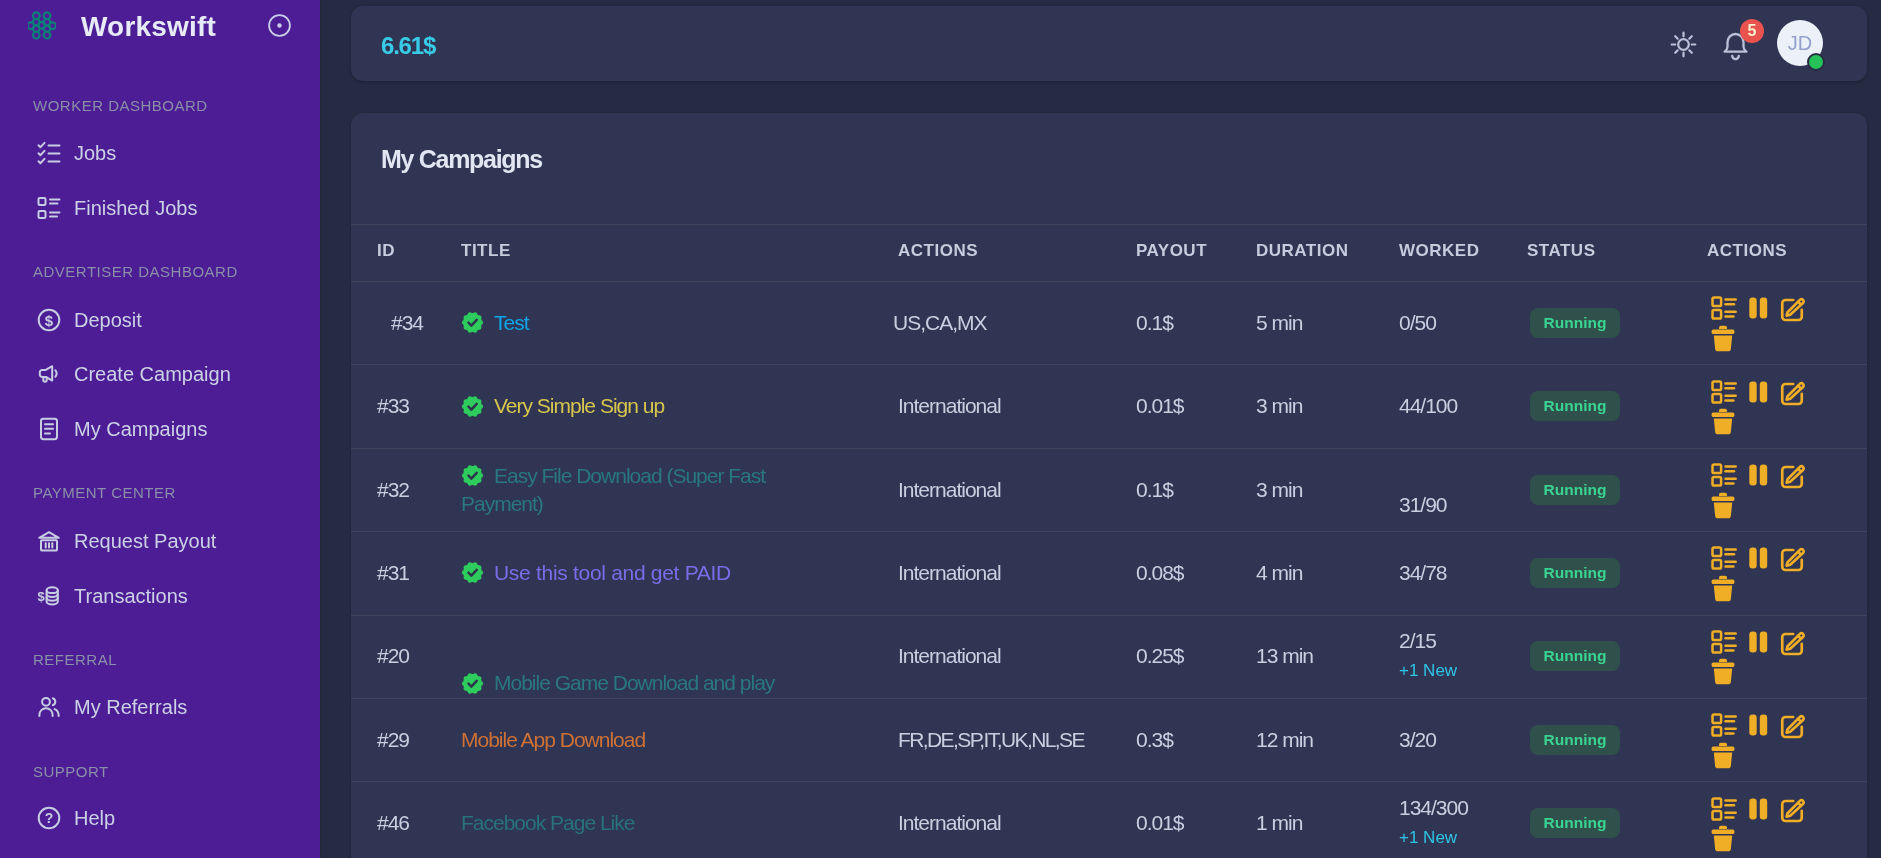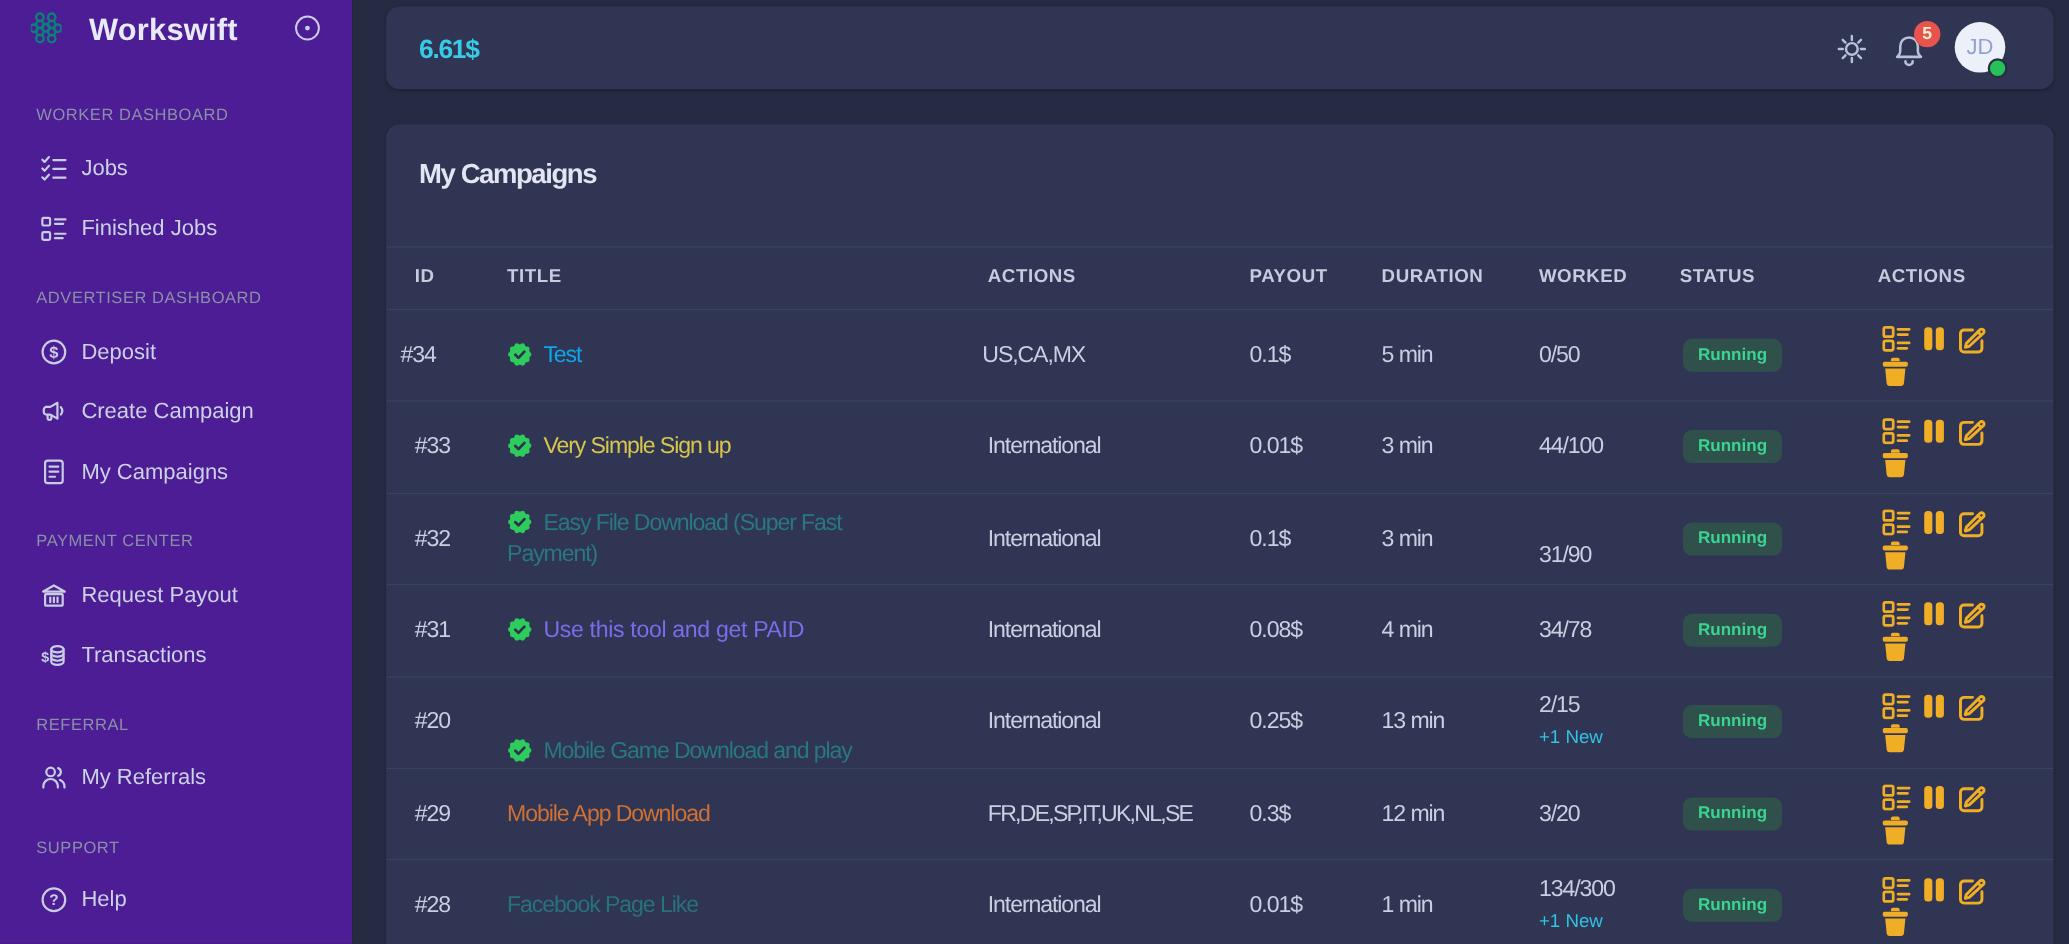--- a/index.html
+++ b/index.html
@@ -160,21 +160,21 @@
 <div class="hline" style="top:111px"></div>
 <div class="hline" style="top:168px"></div>
 <div class="hcol" style="left:26px;top:138px">ID</div>
 <div class="hcol" style="left:110px;top:138px">TITLE</div>
 <div class="hcol" style="left:547px;top:138px">ACTIONS</div>
 <div class="hcol" style="left:785px;top:138px">PAYOUT</div>
 <div class="hcol" style="left:905px;top:138px">DURATION</div>
 <div class="hcol" style="left:1048px;top:138px">WORKED</div>
 <div class="hcol" style="left:1176px;top:138px">STATUS</div>
 <div class="hcol" style="left:1356px;top:138px">ACTIONS</div>
-<div class="cell" style="left:13px;top:209.7px">#34</div>
+<div class="cell" style="left:40px;top:209.7px">#34</div>
 <div class="cell" style="left:110px;top:209.7px;color:#0ea5e9"><svg width="23" height="23" viewBox="0 0 24 24" style="vertical-align:-4.5px;margin-right:10px">
         <g fill="#2ecb5d">
           <circle cx="20.7" cy="12.0" r="2.35"></circle>
           <circle cx="19.0" cy="17.1" r="2.35"></circle>
           <circle cx="14.7" cy="20.3" r="2.35"></circle>
           <circle cx="9.3" cy="20.3" r="2.35"></circle>
           <circle cx="5.0" cy="17.1" r="2.35"></circle>
           <circle cx="3.3" cy="12.0" r="2.35"></circle>
           <circle cx="5.0" cy="6.9" r="2.35"></circle>
           <circle cx="9.3" cy="3.7" r="2.35"></circle>
@@ -439,21 +439,21 @@
         <path d="M10.4 20.3 l-3.3 0.9 0.9 -3.3 L19.5 6.4 a2.05 2.05 0 0 1 2.9 0 a2.05 2.05 0 0 1 0 2.9 Z"></path>
         <path d="M17.8 8.1 l2.4 2.4"></path>
       </svg>
     </div>
 <div class="abs" style="left:1360px;top:643.7px;transform:translateY(-50%)"><svg width="24" height="28" viewBox="0 0 24 28" fill="#f0ad26">
         <path d="M8 3.6 a1.8 1.8 0 0 1 1.8 -1.8 h4.4 a1.8 1.8 0 0 1 1.8 1.8 V5 H8 Z"></path>
         <rect x="0.6" y="5.4" width="22.8" height="4.6" rx="1.6"></rect>
         <path d="M2.8 11.6 h18.4 l-1.3 13.1 a2.9 2.9 0 0 1 -2.9 2.6 H7 a2.9 2.9 0 0 1 -2.9 -2.6 Z"></path>
       </svg></div>
 <div class="hline" style="top:668.4px"></div>
-<div class="cell" style="left:26px;top:710.1px">#28</div>
+<div class="cell" style="left:26px;top:710.1px">#46</div>
 <div class="cell" style="left:110px;top:710.1px;color:#27727b">Facebook Page Like</div>
 <div class="cell" style="left:547px;top:710.1px;letter-spacing:-1px">International</div>
 <div class="cell" style="left:785px;top:710.1px">0.01$</div>
 <div class="cell" style="left:905px;top:710.1px">1 min</div>
 <div class="cell" style="left:1048px;top:710.1px;line-height:28px;white-space:normal">134/300<br><span class="newtag">+1 New</span></div>
 <div class="chip" style="left:1179px;top:695.1px">Running</div>
 <div class="abs" style="left:1360px;top:695.6px;transform:translateY(-50%);display:flex;align-items:center">
       <svg width="26" height="24" viewBox="0 0 26 24" fill="none" stroke="#f0ad26" stroke-width="2.5" stroke-linecap="round">
         <rect x="1.5" y="1.5" width="8.6" height="8.6" rx="1.6"></rect>
         <rect x="1.5" y="13.9" width="8.6" height="8.6" rx="1.6"></rect>

